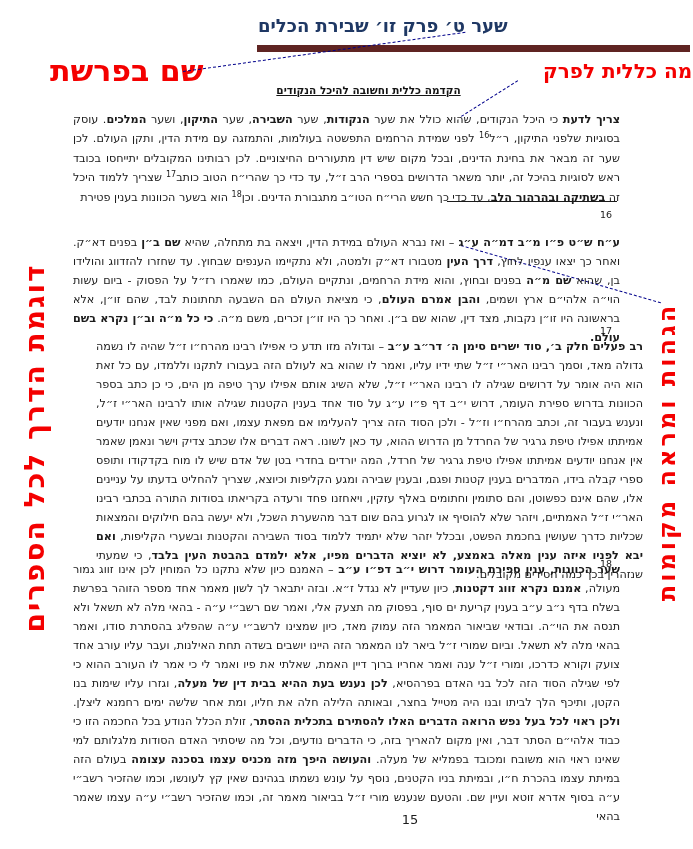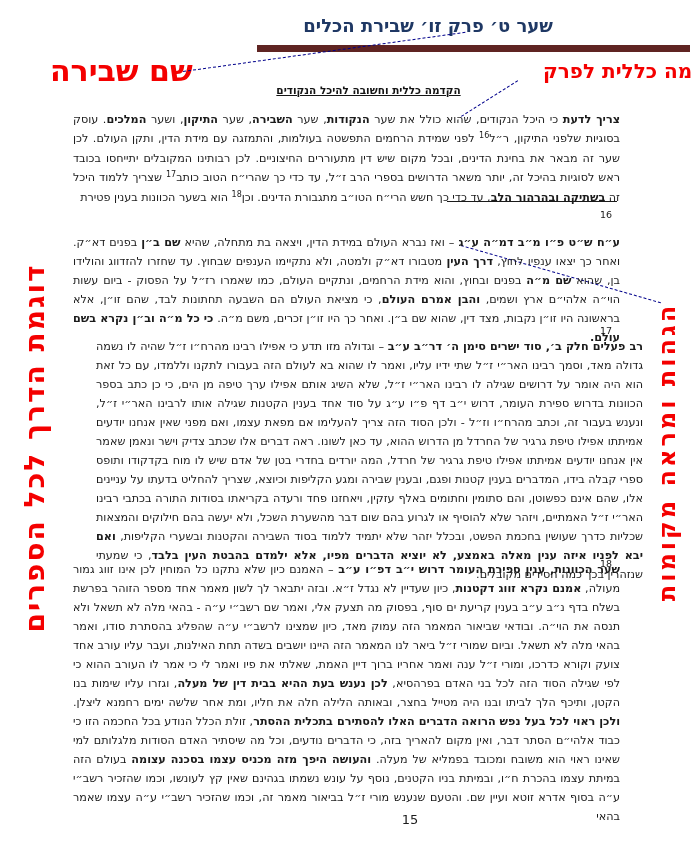--- a/index.html
+++ b/index.html
@@ -9,21 +9,21 @@
     margin:0 auto;
     background:#ffffff;
     overflow:hidden;
     font-family:"DejaVu Sans", sans-serif;
     color:#1b1b1b;
   }
   .abs{position:absolute;}
   .rtl{direction:rtl;unicode-bidi:embed;}
   .page-title{
     top:15px;left:258px;width:295px;
-    text-align:right;white-space:nowrap;
+    text-align:left;white-space:nowrap;
     font-size:18px;font-weight:bold;color:#1f3864;
   }
   .title-bar{
     top:45px;left:257px;width:433px;height:7px;
     background:#5f2422;
   }
   .red-label{
     color:#f40000;font-weight:bold;white-space:nowrap;
   }
   .chapter-name-label{top:53px;left:50px;font-size:30px;}
@@ -81,21 +81,21 @@
   }
 </style>
 </head>
 <body>
 
 <div class="page">
 
   <div class="abs page-title rtl">שער ט׳ פרק זו׳ שבירת הכלים</div>
   <div class="abs title-bar"></div>
 
-  <div class="abs red-label chapter-name-label rtl">שם שבירה</div>
+  <div class="abs red-label chapter-name-label rtl">שם בפרשת</div>
   <div class="abs red-label intro-label rtl">הקדמה כללית לפרק</div>
 
   <div class="abs connector conn-1"></div>
   <div class="abs connector conn-2"></div>
   <div class="abs connector conn-3"></div>
 
   <div class="abs section-heading rtl">הקדמה כללית וחשובה להיכל הנקודים</div>
 
   <div class="abs textblock para-main rtl"><span class="seg-b">צריך לדעת</span><span>  כי היכל הנקודים, שהוא כולל את שער </span><span class="seg-b">הנקודות</span><span>, שער </span><span class="seg-b">השבירה</span><span>, שער </span><span class="seg-b">התיקון</span><span>, ושער </span><span class="seg-b">המלכים</span><span>. עוסק בסוגיות שלפני התיקון, ר״ל</span><span class="seg-s">16</span><span> לפני שמידת הרחמים התפשטה בעולמות, והתמזגה עם מידת הדין, ותקן העולם. לכן שער זה מבאר את בחינת הדינים, ובכל מקום שיש דין מתעוררים החיצוניים. לכן רבותינו המקובלים יתייחסו בכובד ראש לסוגיות בהיכל זה, יותר משאר הדרושים בספרי הרב ז״ל, עד כדי כך שהרי״ח הטוב כותב</span><span class="seg-s">17</span><span> שצריך ללמוד היכל זה </span><span class="seg-b">בשתיקה ובהרהור הלב</span><span>, עד כדי כך חשש הרי״ח הטו״ב מתגבורת הדינים. וכן</span><span class="seg-s">18</span><span> הוא בשער הכוונות בענין פטירת</span></div>
 

